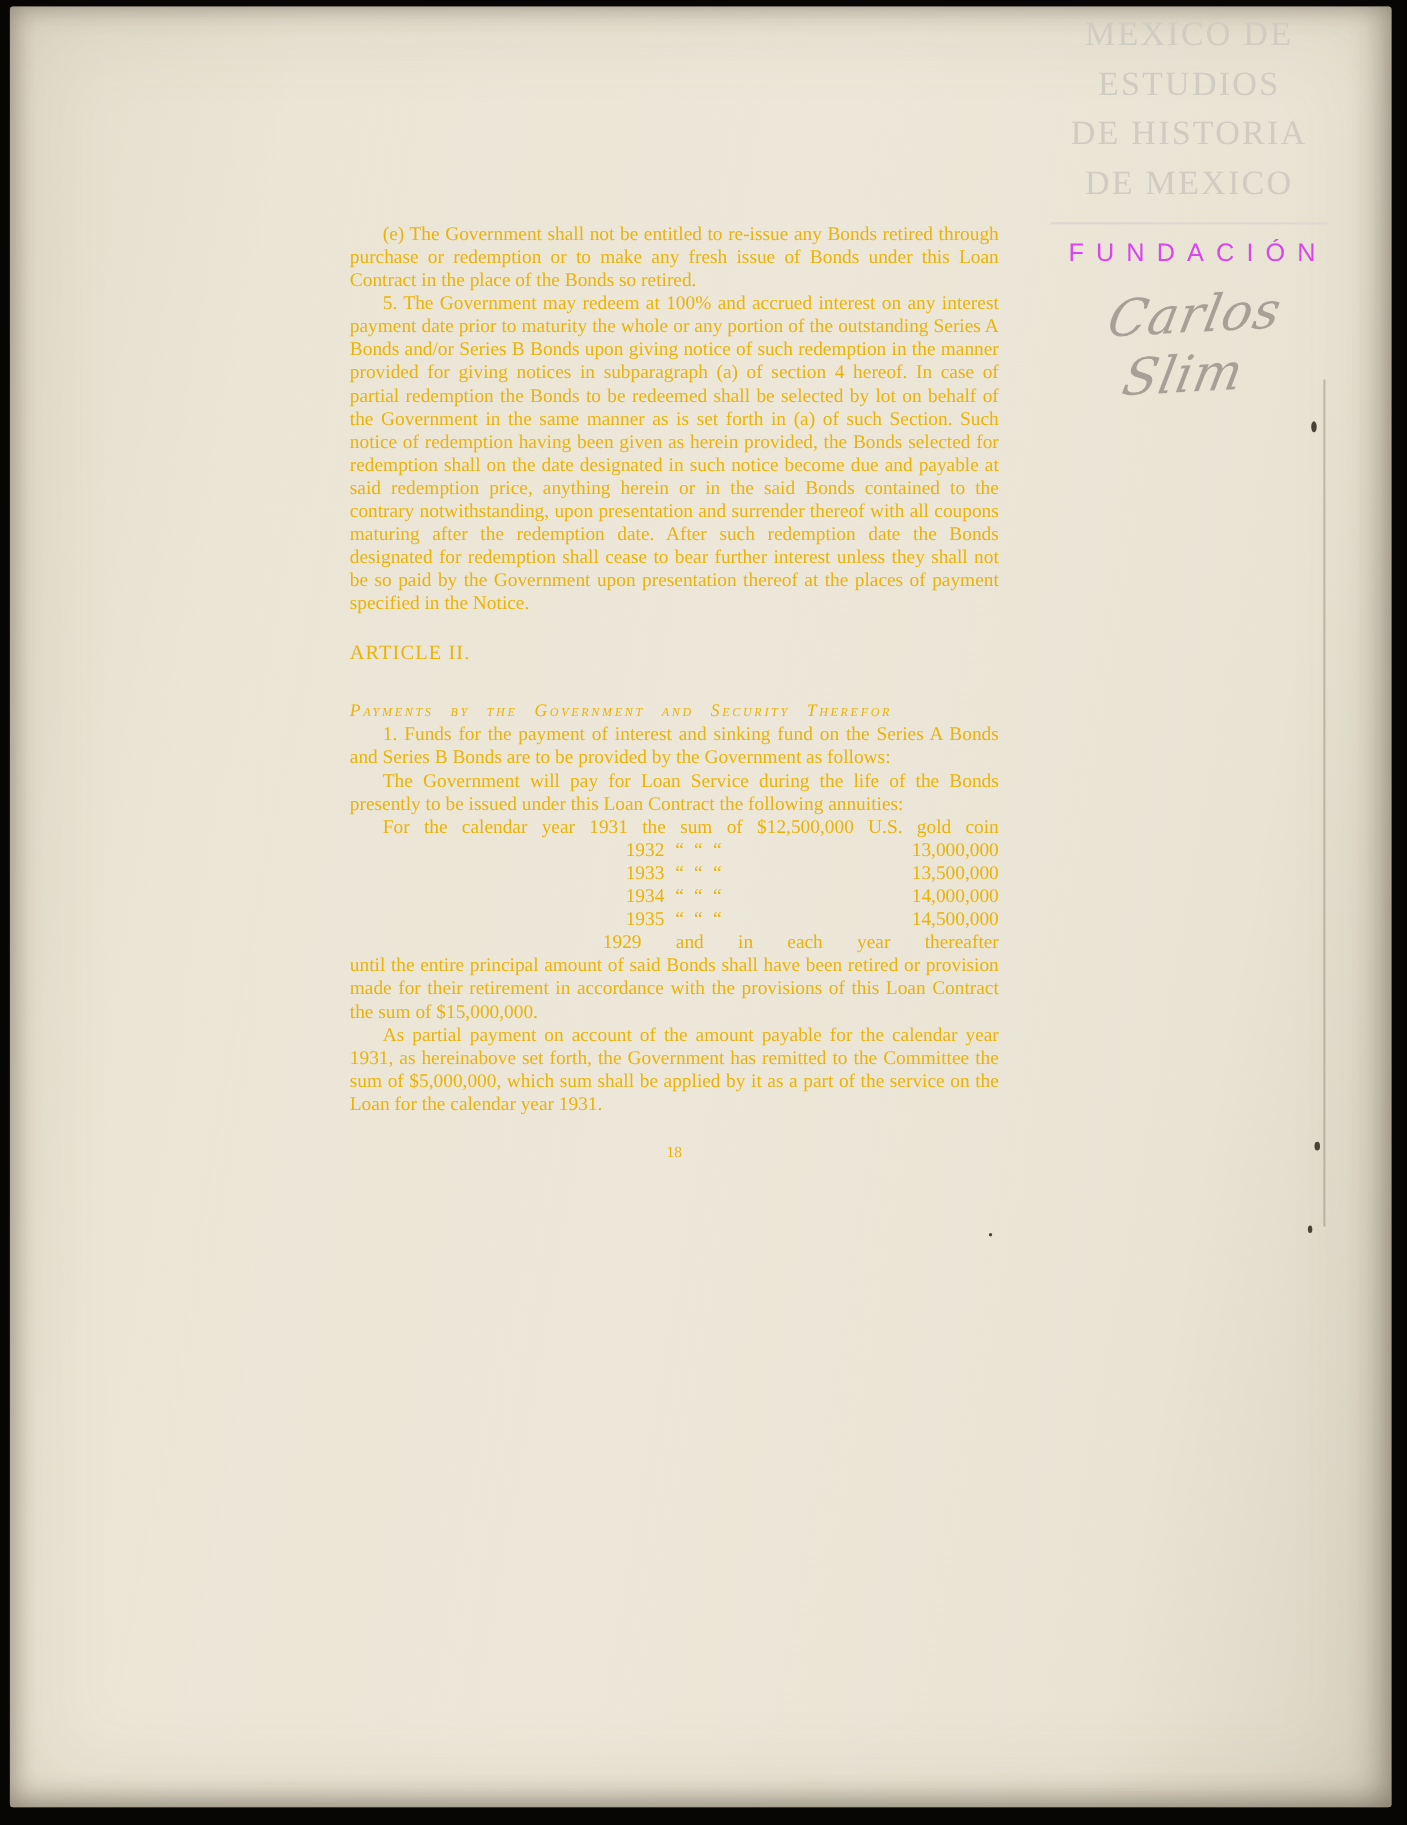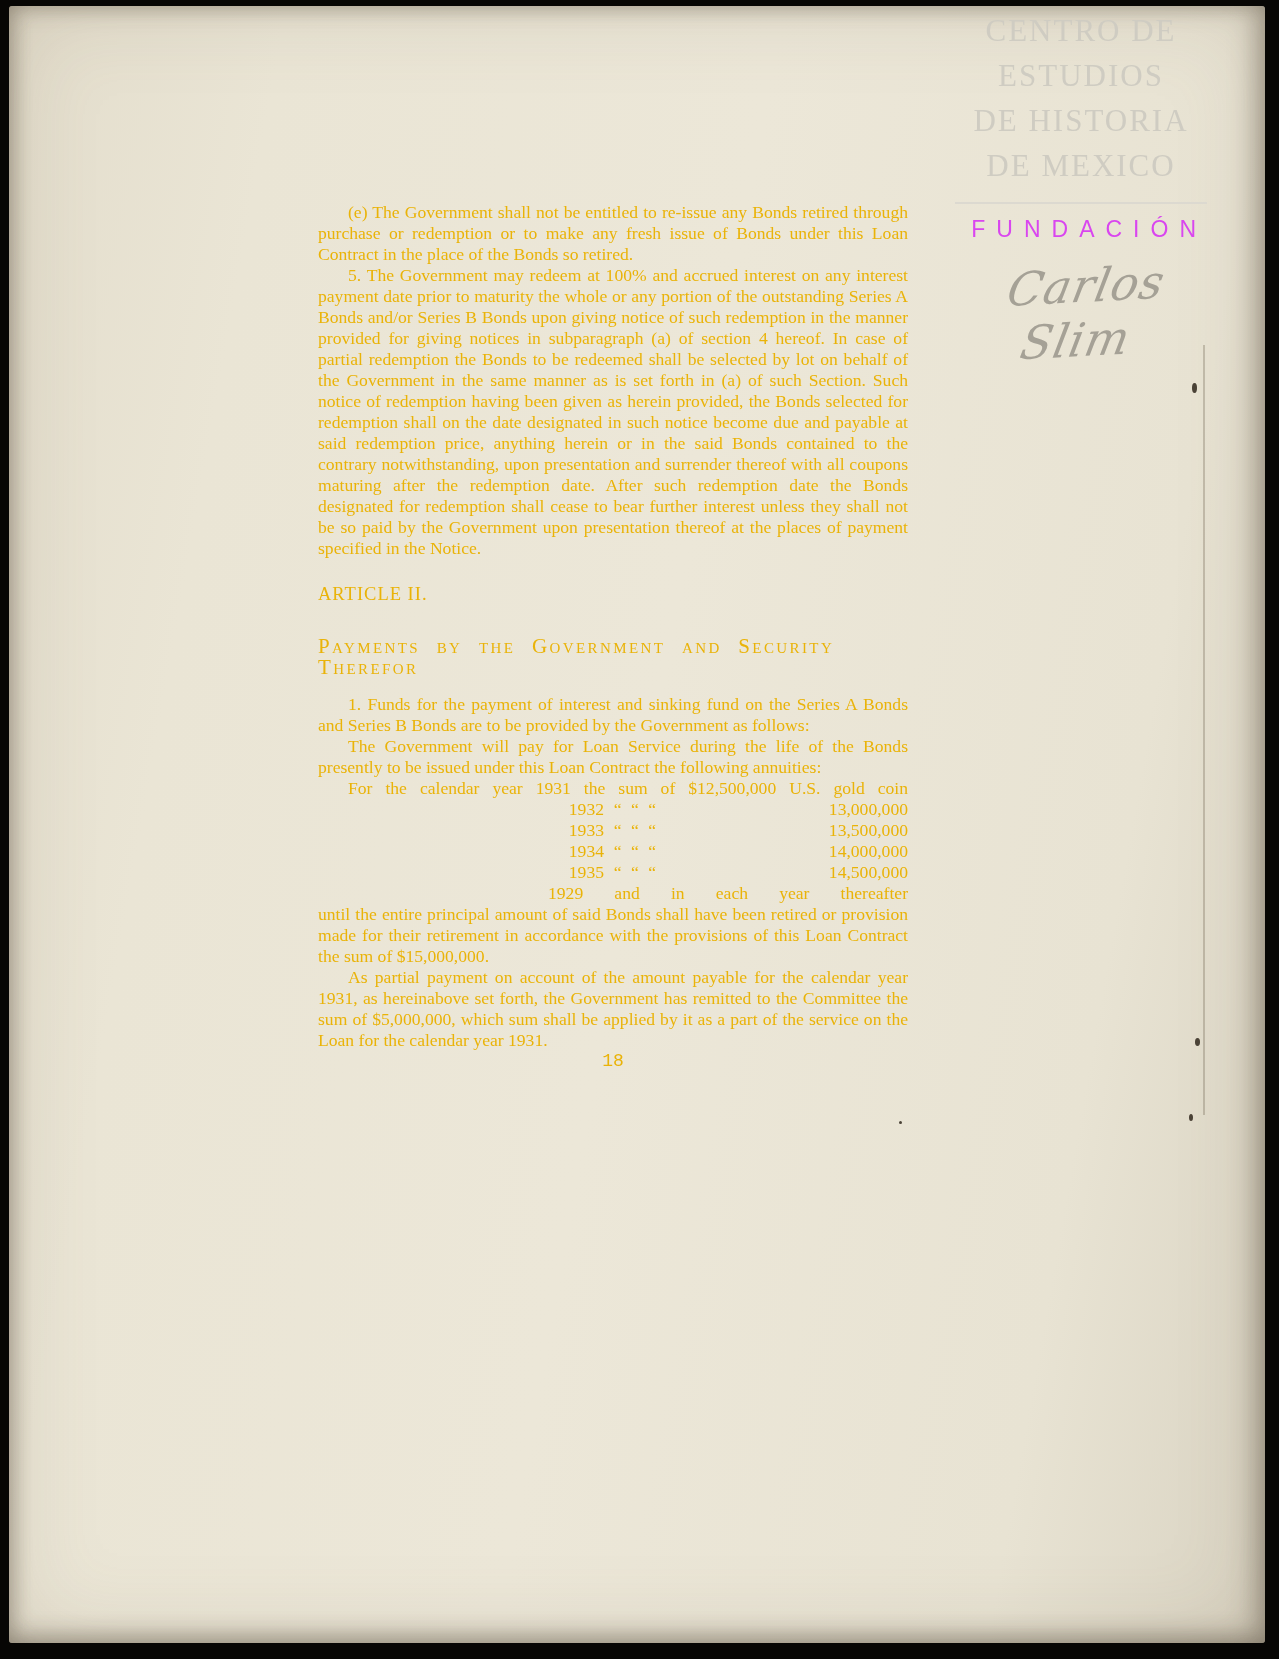--- a/index.html
+++ b/index.html
@@ -57,57 +57,58 @@
     text-align: justify;
   }
   .textcol p { margin: 0; }
   .ind { text-indent: 30px; }
   .gap { margin-top: 21px; }
   .article {
     margin: 25px 0 12px; text-align: left; font-weight: 400;
     font-size: 18.5px; letter-spacing: 1px;
   }
   .sechead {
-    margin: 31px 0 16px; font-weight: 400;
-    font-variant: small-caps; font-size: 21px;
+    margin: 31px 0 0; font-weight: 400;
+    font-variant: small-caps; font-size: 16px;
     letter-spacing: 2.4px; word-spacing: 9px;
     text-align: left;
+    font-style: italic;
   }
   .gap2 { margin-top: 31px; }
   .intro { text-align: justify; text-align-last: justify; }
   .sched { }
   .srow { display: flex; padding-left: 230px; text-align: right; }
   .sy { width: 56px; }
   .sd { width: 52px; word-spacing: 5px; }
   .sa { flex: 1; margin-left: 41px; }
   .l1936 { padding-left: 230px; text-align: justify; text-align-last: justify; }
   .cont { margin-left: 28px; }
   .stretch-last { text-align-last: justify; }
-  .pagenum { text-align: center; font-size: 18px; font-family: Liberation Mono, monospace; }
+  .pagenum { margin-top: 24px; text-align: center; font-size: 14px; }
 
   
   .crease {
     position: absolute; left: 1203px; top: 345px; width: 2px; height: 770px;
     background: rgba(105, 92, 72, 0.30);
   }
   .speck { position: absolute; background: #4a4236; border-radius: 50%; }
   .speck.s1 { left: 1192px; top: 383px; width: 5px; height: 10px; }
   .speck.s2 { left: 1195px; top: 1038px; width: 5px; height: 8px; }
   .speck.s3 { left: 1189px; top: 1114px; width: 4px; height: 7px; }
   .speck.s4 { left: 899px; top: 1121px; width: 3px; height: 3px; }
 </style>
 </head>
 <body>
 
 <div class="scan">
 
   <div class="paper"></div>
 
   <div class="watermark">
-    <div class="wm-line">CENTRO DE</div>
+    <div class="wm-line">MEXICO DE</div>
     <div class="wm-line">ESTUDIOS</div>
     <div class="wm-line">DE HISTORIA</div>
     <div class="wm-line">DE MEXICO</div>
     <div class="wm-rule"></div>
     <div class="wm-foundation">FUNDACIÓN</div>
     <div class="signature-wrap">
       <span class="signature-text">Carlos Slim</span>
     </div>
   </div>
 

